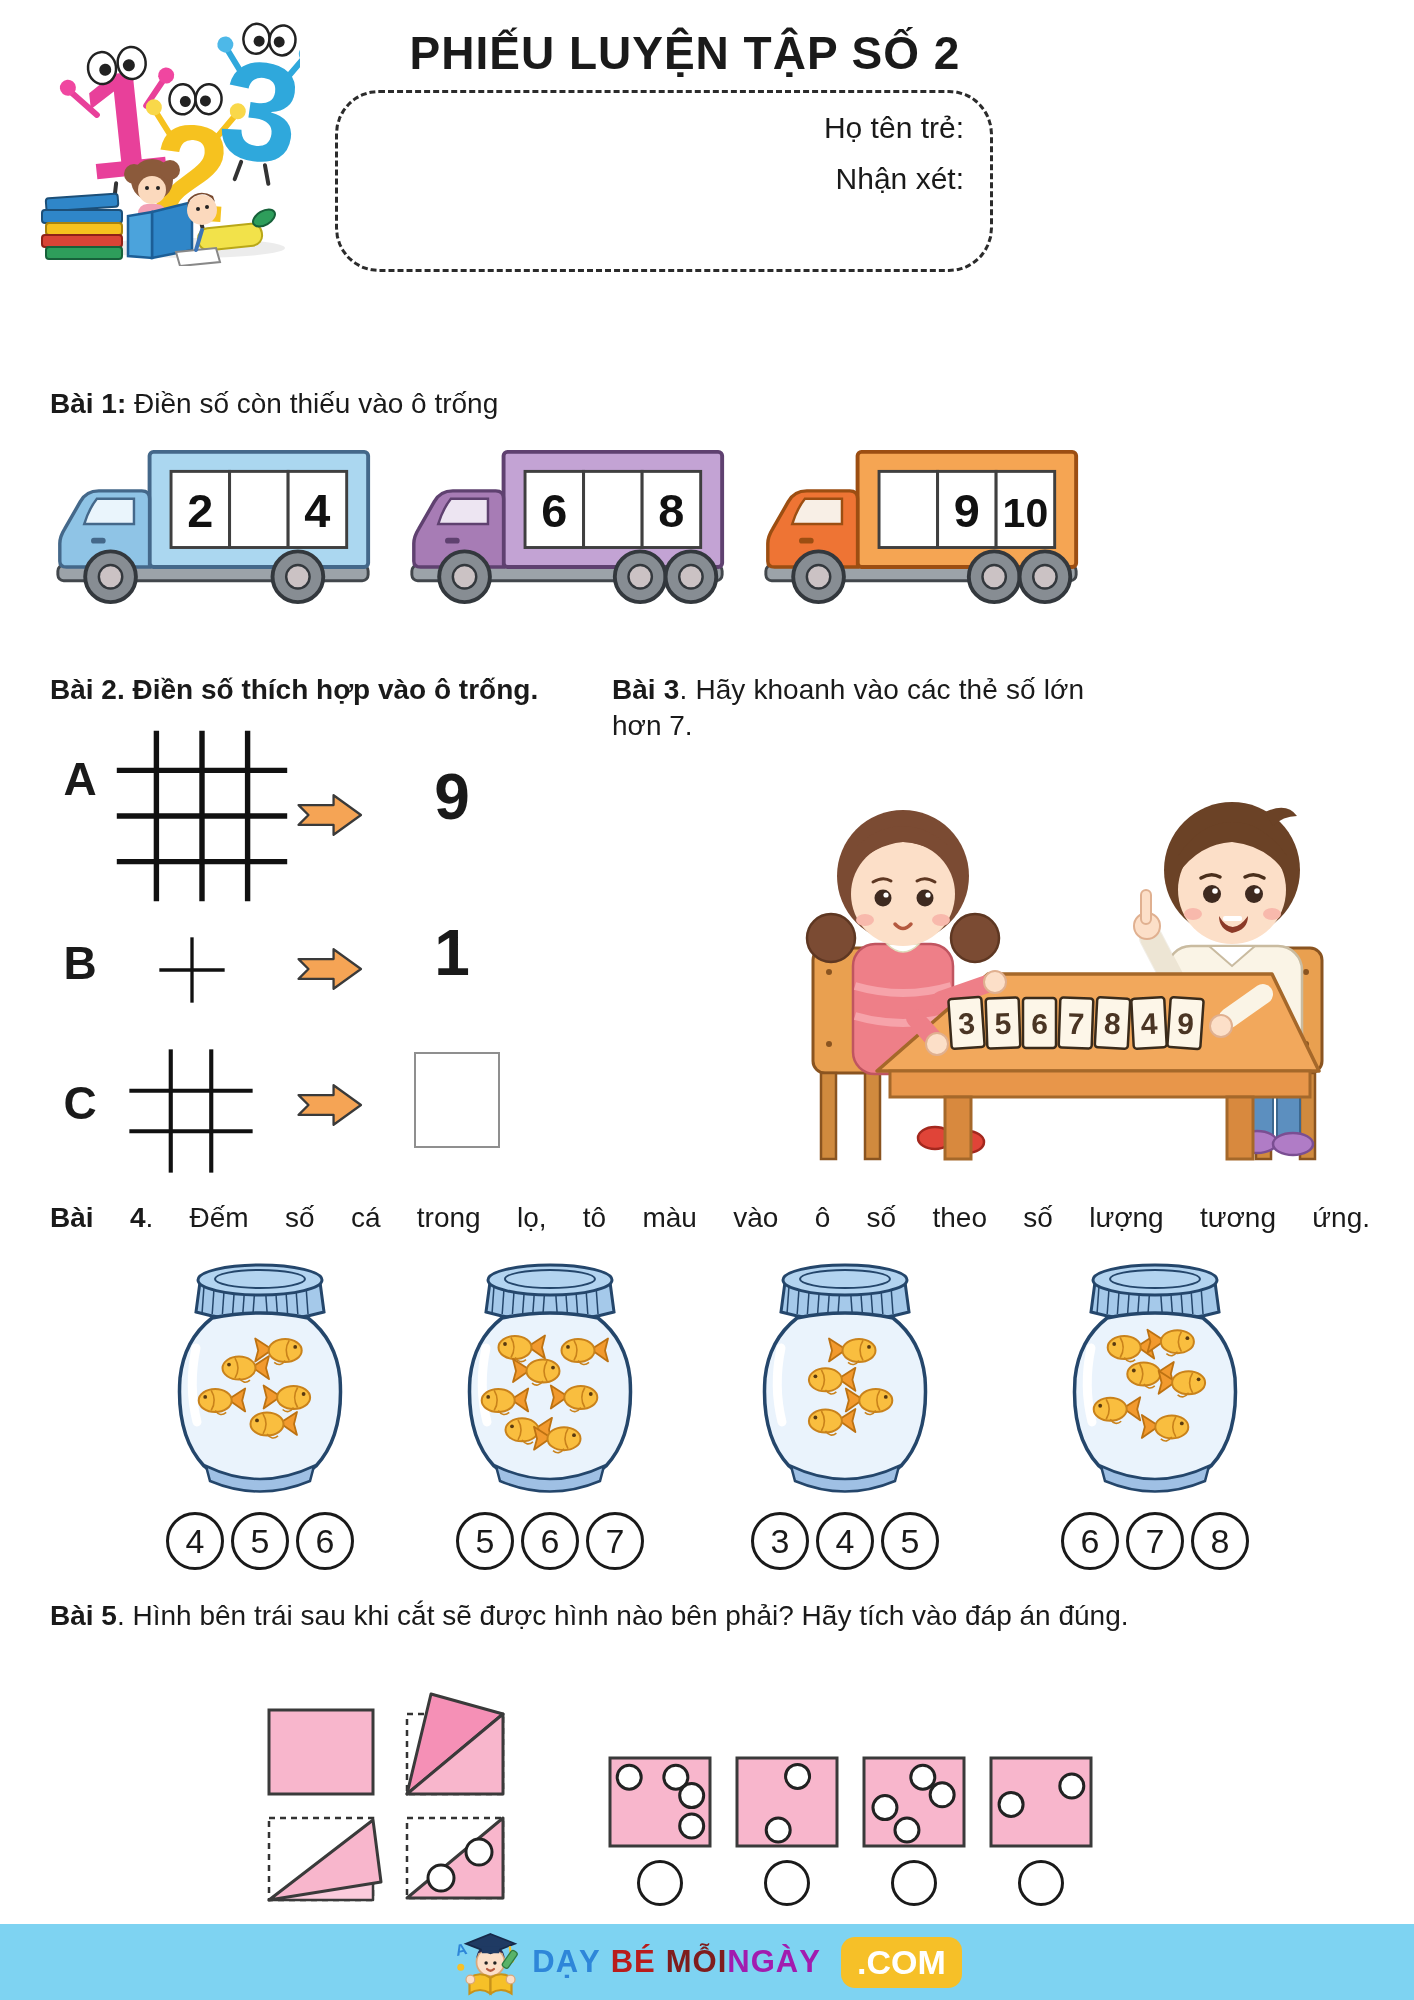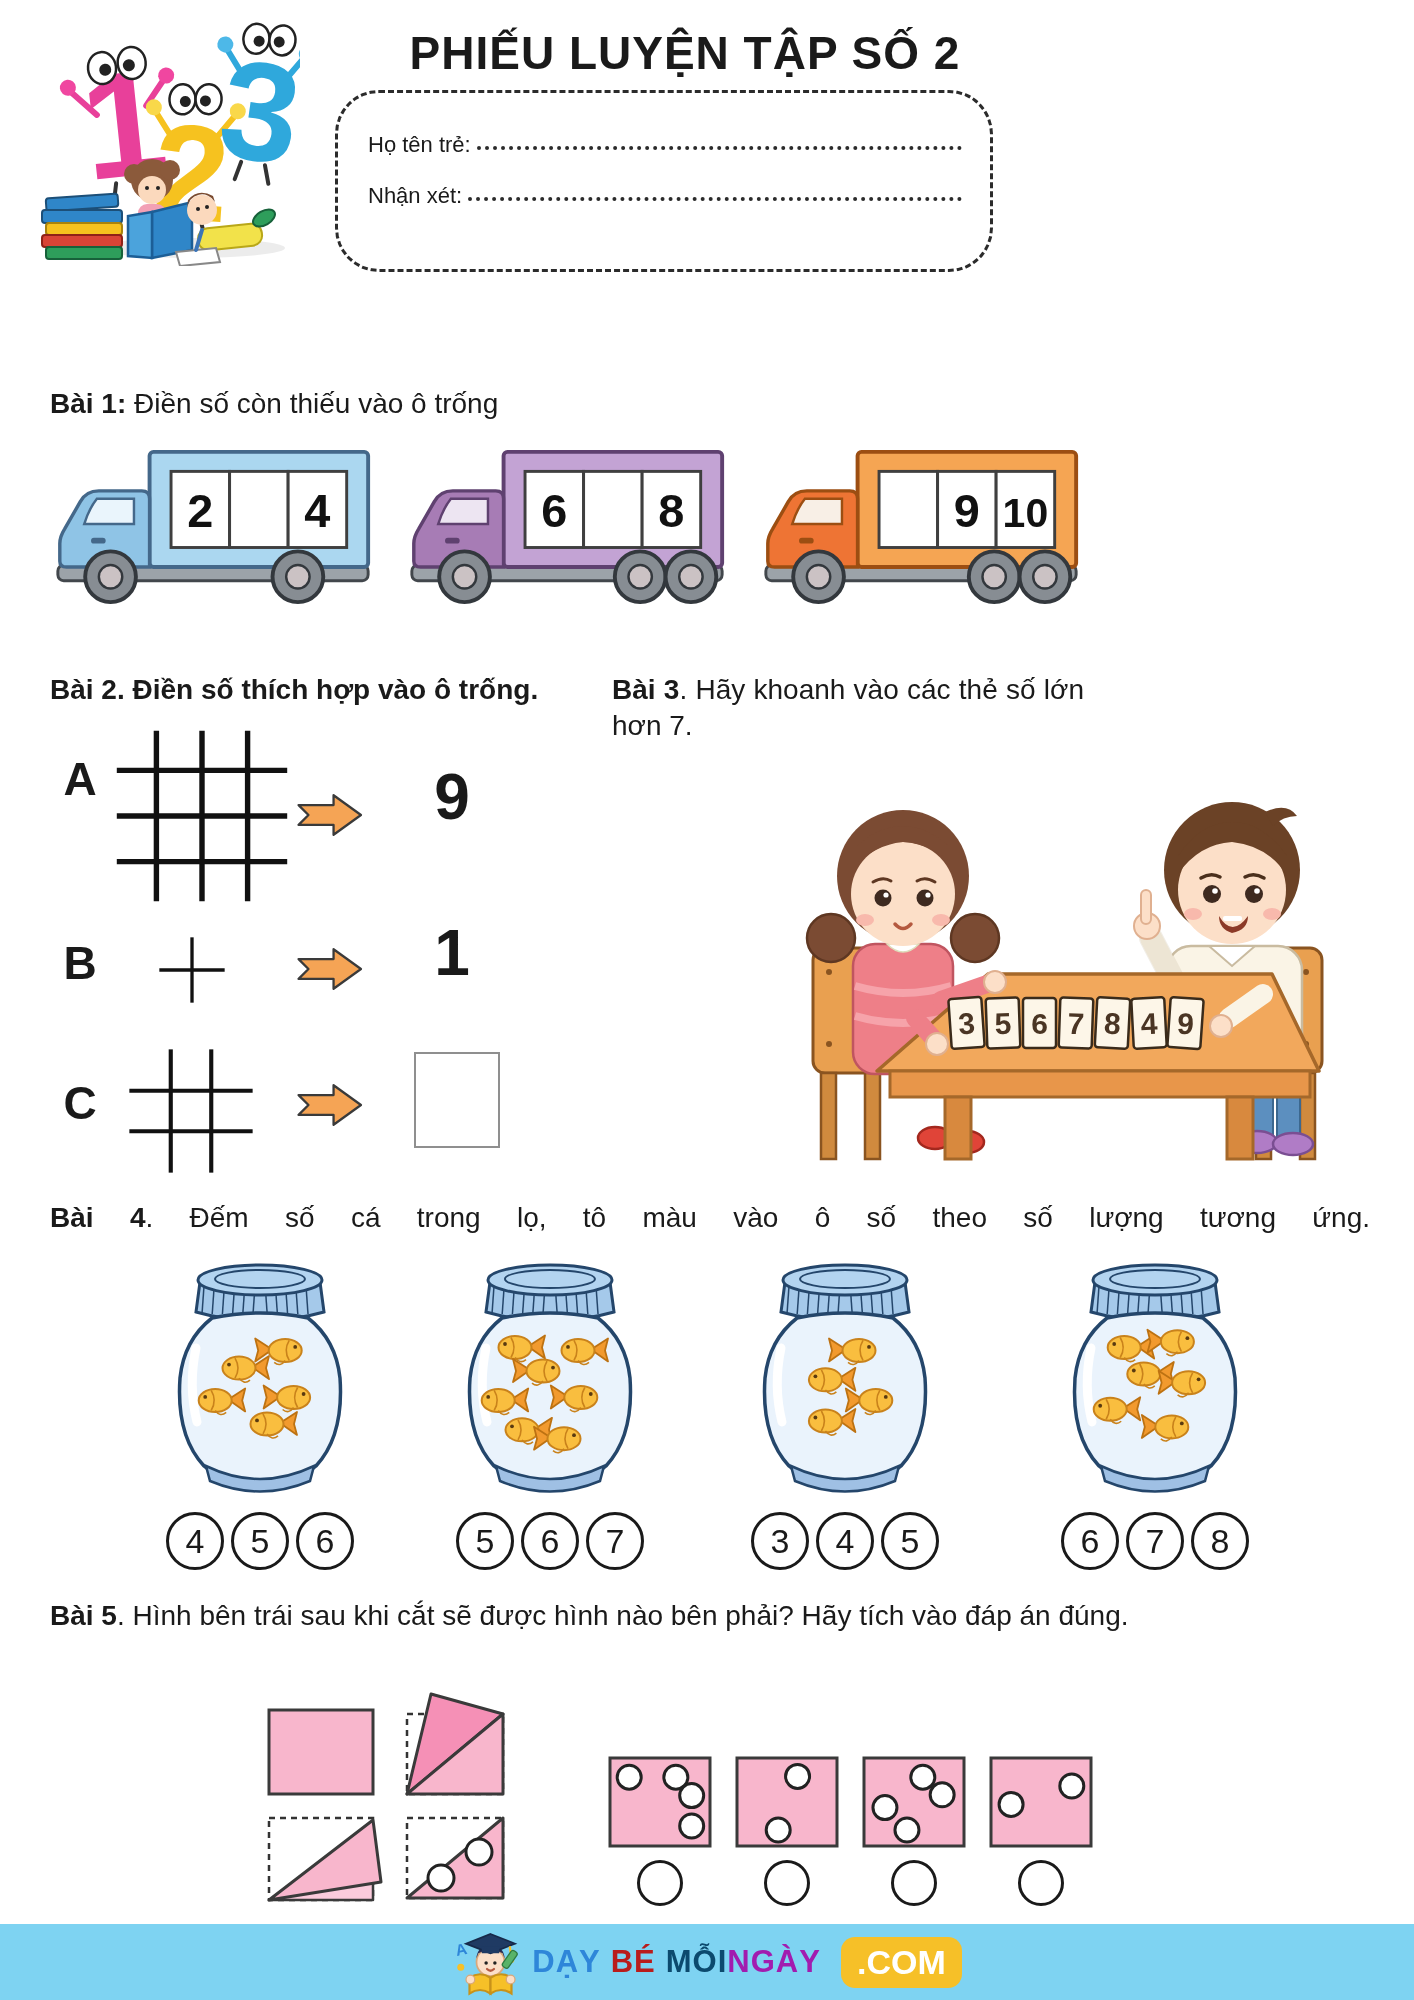--- a/index.html
+++ b/index.html
@@ -1,21 +1,21 @@
 <!DOCTYPE html>
 <html><head>
 <meta charset="utf-8">
 <style>
   html,body{margin:0;padding:0;background:#e8e8e8;}
   .page{position:relative;width:1414px;height:2000px;background:#ffffff;overflow:hidden;
         font-family:"Liberation Sans",sans-serif;color:#1a1a1a;}
   .abs{position:absolute;}
   .title{font-size:46px;font-weight:800;letter-spacing:1px;text-align:center;}
   .infobox{border:3px dashed #2b2b2b;border-radius:44px;box-sizing:border-box;padding:18px 26px 10px 30px;}
-  .field-row{display:flex;align-items:flex-end;height:51px;font-size:22px;}
+  .field-row{display:flex;align-items:flex-end;height:51px;font-size:30px;flex-direction:column;}
   .field-row .lbl{white-space:nowrap;padding-bottom:4px;}
   .leader{flex:1;border-bottom:4px dotted #2b2b2b;margin:0 2px 12px 6px;}
   .heading{font-size:28px;line-height:1.28;}
   .heading .b{font-weight:700;}
   .bold-all{font-weight:700;}
   .just{text-align:justify;}
   .just-last{text-align:justify;text-align-last:justify;}
   .abc{font-size:46px;font-weight:700;width:56px;text-align:center;}
   .big-ans{font-size:64px;font-weight:700;width:96px;text-align:center;}
   .empty-box{width:86px;height:96px;border:2px solid #8f8f8f;background:#fff;box-sizing:border-box;}
@@ -707,17 +707,17 @@
       <circle cx="68" cy="38" r="3" fill="#f6c028"></circle>
       <circle cx="39" cy="41" r="2" fill="#222"></circle>
         <circle cx="49" cy="41" r="2" fill="#222"></circle>
       <path d="M40,48 Q44,52 48,48" stroke="#b4593f" stroke-width="2.5" fill="none" stroke-linecap="round"></path>
       <rect x="62" y="26" width="8" height="22" rx="3" fill="#58b368" stroke="#2e7a42" stroke-width="1.5" transform="rotate(35 66 37)"></rect>
       <path d="M20,58 Q32,50 44,58 L44,76 Q32,68 20,76 Z" fill="#f6c028" stroke="#c8921a" stroke-width="2.5"></path>
       <path d="M68,58 Q56,50 44,58 L44,76 Q56,68 68,76 Z" fill="#f6c028" stroke="#c8921a" stroke-width="2.5"></path>
       <circle cx="21" cy="60" r="5" fill="#fcdfc8" stroke="#d9a87c" stroke-width="1.5"></circle>
       <circle cx="67" cy="60" r="5" fill="#fcdfc8" stroke="#d9a87c" stroke-width="1.5"></circle>
     </svg>
-    <span id="footer-words"><span class="word" style="color: rgb(46, 134, 217); margin-right: 10px;">DẠY</span><span class="word" style="color: #b91c1c; margin-right: 10px;">BÉ</span><span class="word" style="color: #0c4a6e; margin-right: 0;">MỖI</span><span class="word" style="color: #a21caf; margin-right: 10px;">NGÀY</span></span>
+    <span id="footer-words"><span class="word" style="color: rgb(46, 134, 217); margin-right: 10px;">DẠY</span><span class="word" style="color: #b91c1c; margin-right: 10px;">BÉ</span><span class="word" style="color: #7f1d1d; margin-right: 0;">MỖI</span><span class="word" style="color: #a21caf; margin-right: 10px;">NGÀY</span></span>
     <span class="badge" id="footer-badge" style="background: rgb(246, 192, 40);">.COM</span>
   </div>
 
 </div>
 
 </body></html>

